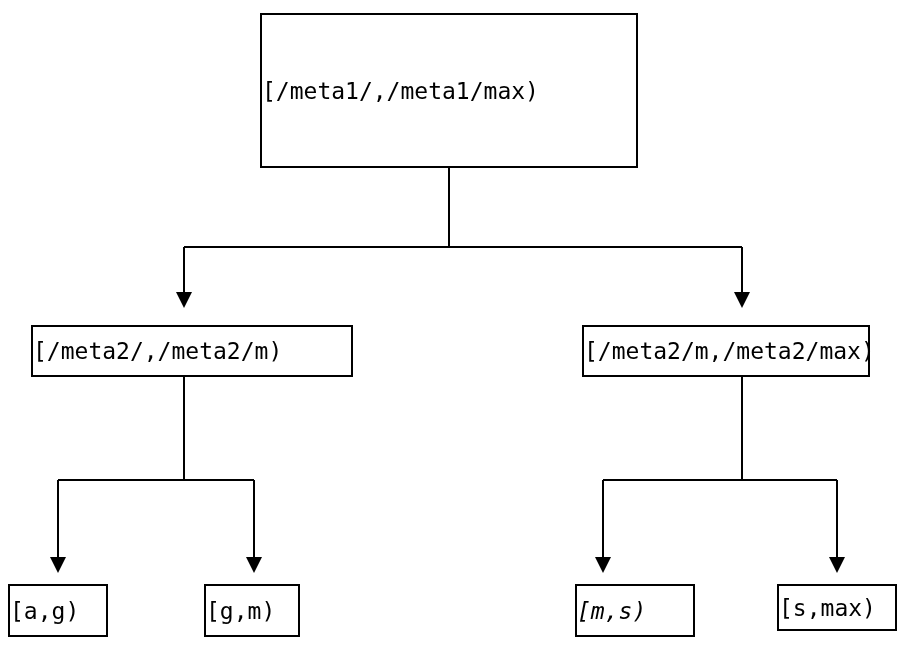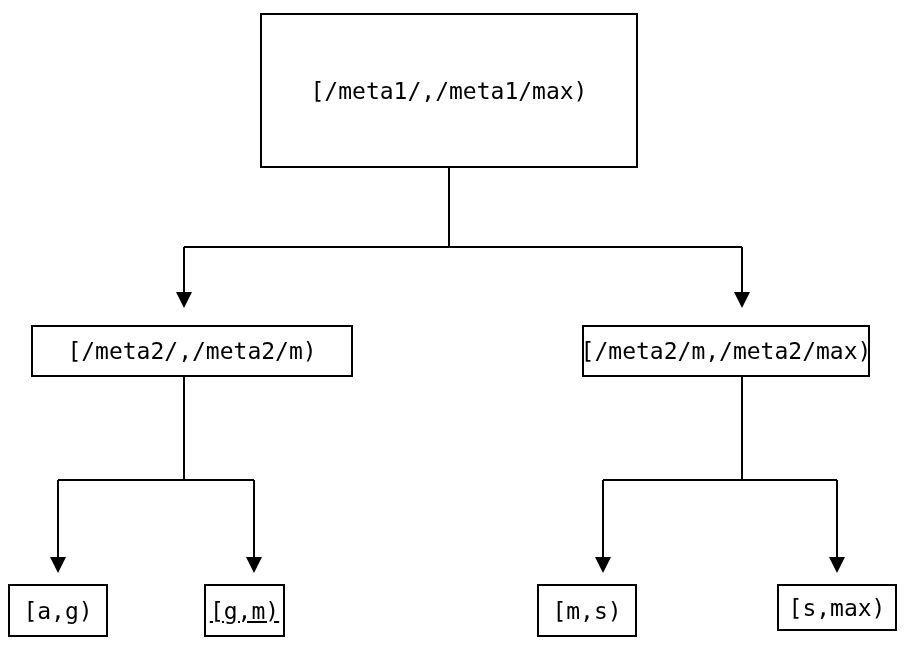--- a/index.html
+++ b/index.html
@@ -23,31 +23,30 @@
     height: 652px;
     pointer-events: none;
   }
   .node {
     position: absolute;
     box-sizing: border-box;
     border: 2px solid #000000;
     background: #ffffff;
     display: flex;
     align-items: center;
-    justify-content: center;
     font-size: 23px;
     color: #000000;
     white-space: nowrap;
   }
   .node-root  { left: 260px; top: 13px;  width: 378px; height: 155px; }
   .node-l1-left  { left: 23px;  top: 325px; width: 322px; height: 52px; margin-left: 8px; }
   .node-l1-right { left: 582px; top: 325px; width: 288px; height: 52px; }
   .node-leaf-ag   { left: 8px;   top: 584px; width: 100px; height: 53px; }
-  .node-leaf-gm   { left: 204px; top: 584px; width: 81px;  height: 53px; text-decoration: underline; }
-  .node-leaf-ms   { left: 537px; top: 584px; width: 100px; height: 53px; }
+  .node-leaf-gm   { left: 204px; top: 584px; width: 96px;  height: 53px; }
+  .node-leaf-ms   { left: 575px; top: 584px; width: 120px; height: 53px; font-style: italic; }
   .node-leaf-smax { left: 777px; top: 584px; width: 120px; height: 47px; }
 </style>
 </head>
 <body>
 
 <div class="canvas">
 
   <svg class="connectors" viewBox="0 0 912 652" xmlns="http://www.w3.org/2000/svg">
     <g stroke="#000000" stroke-width="2" fill="none">
 

